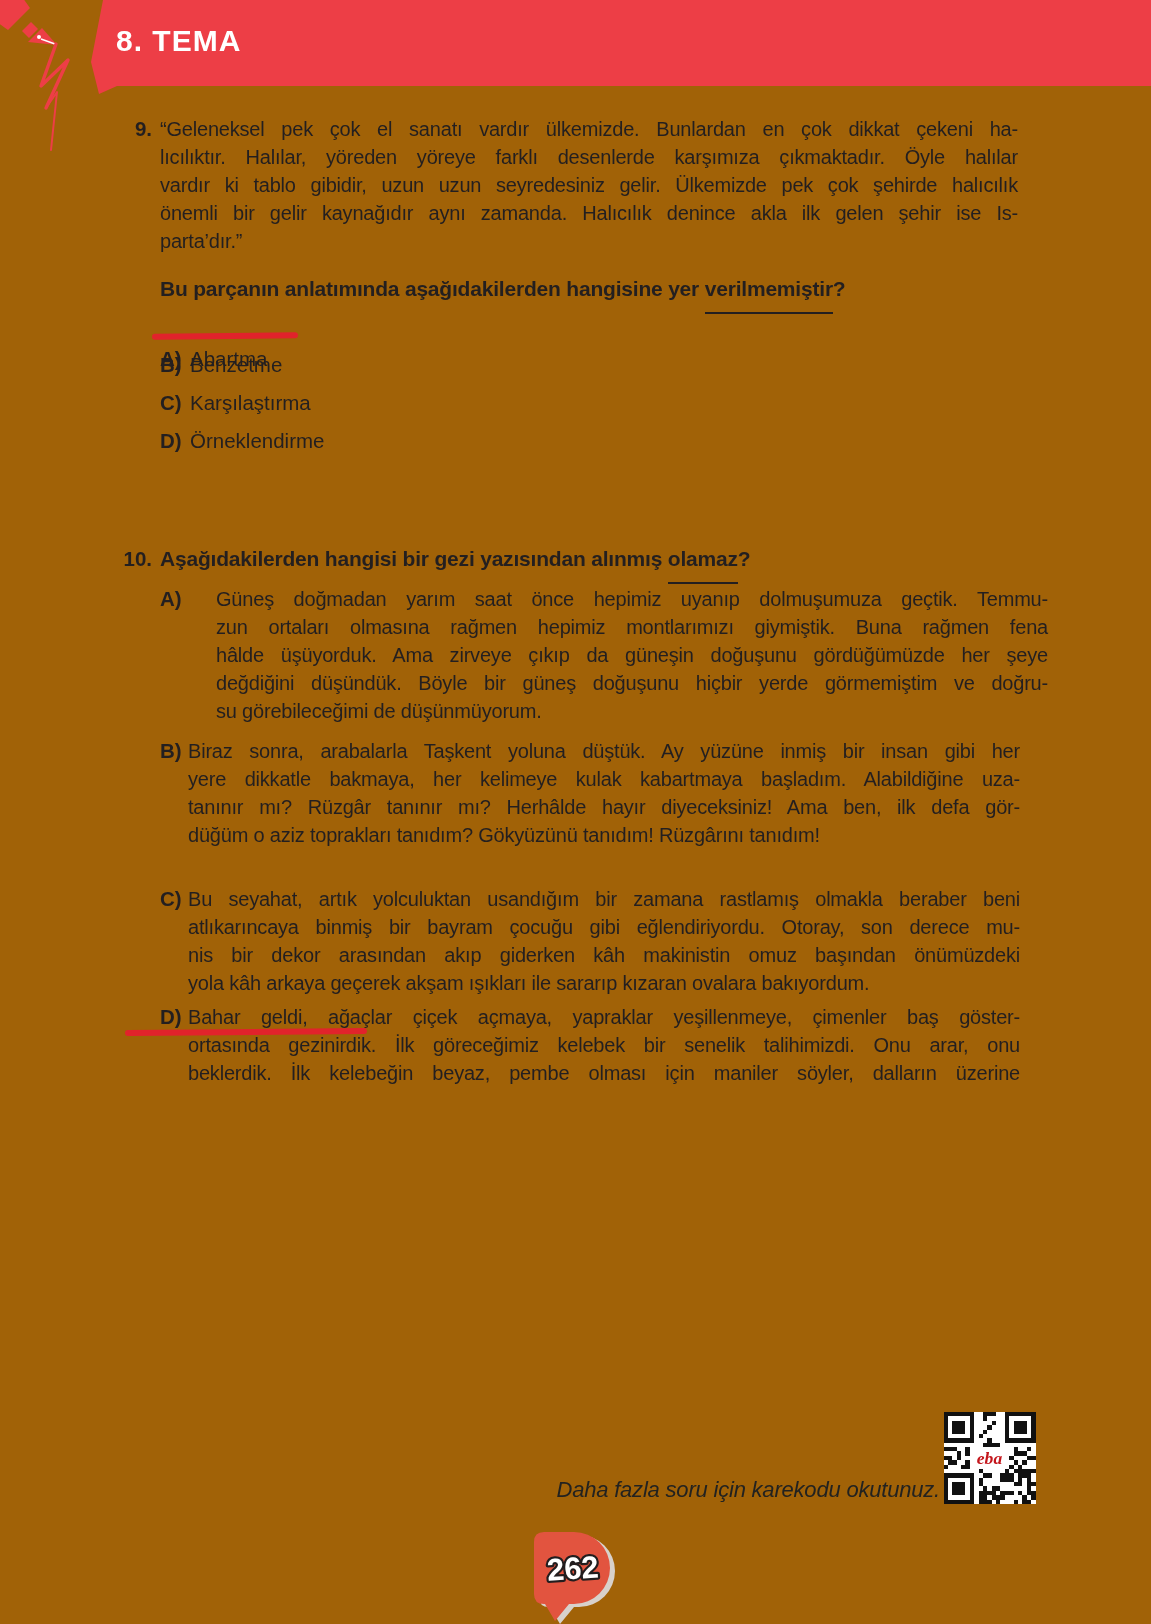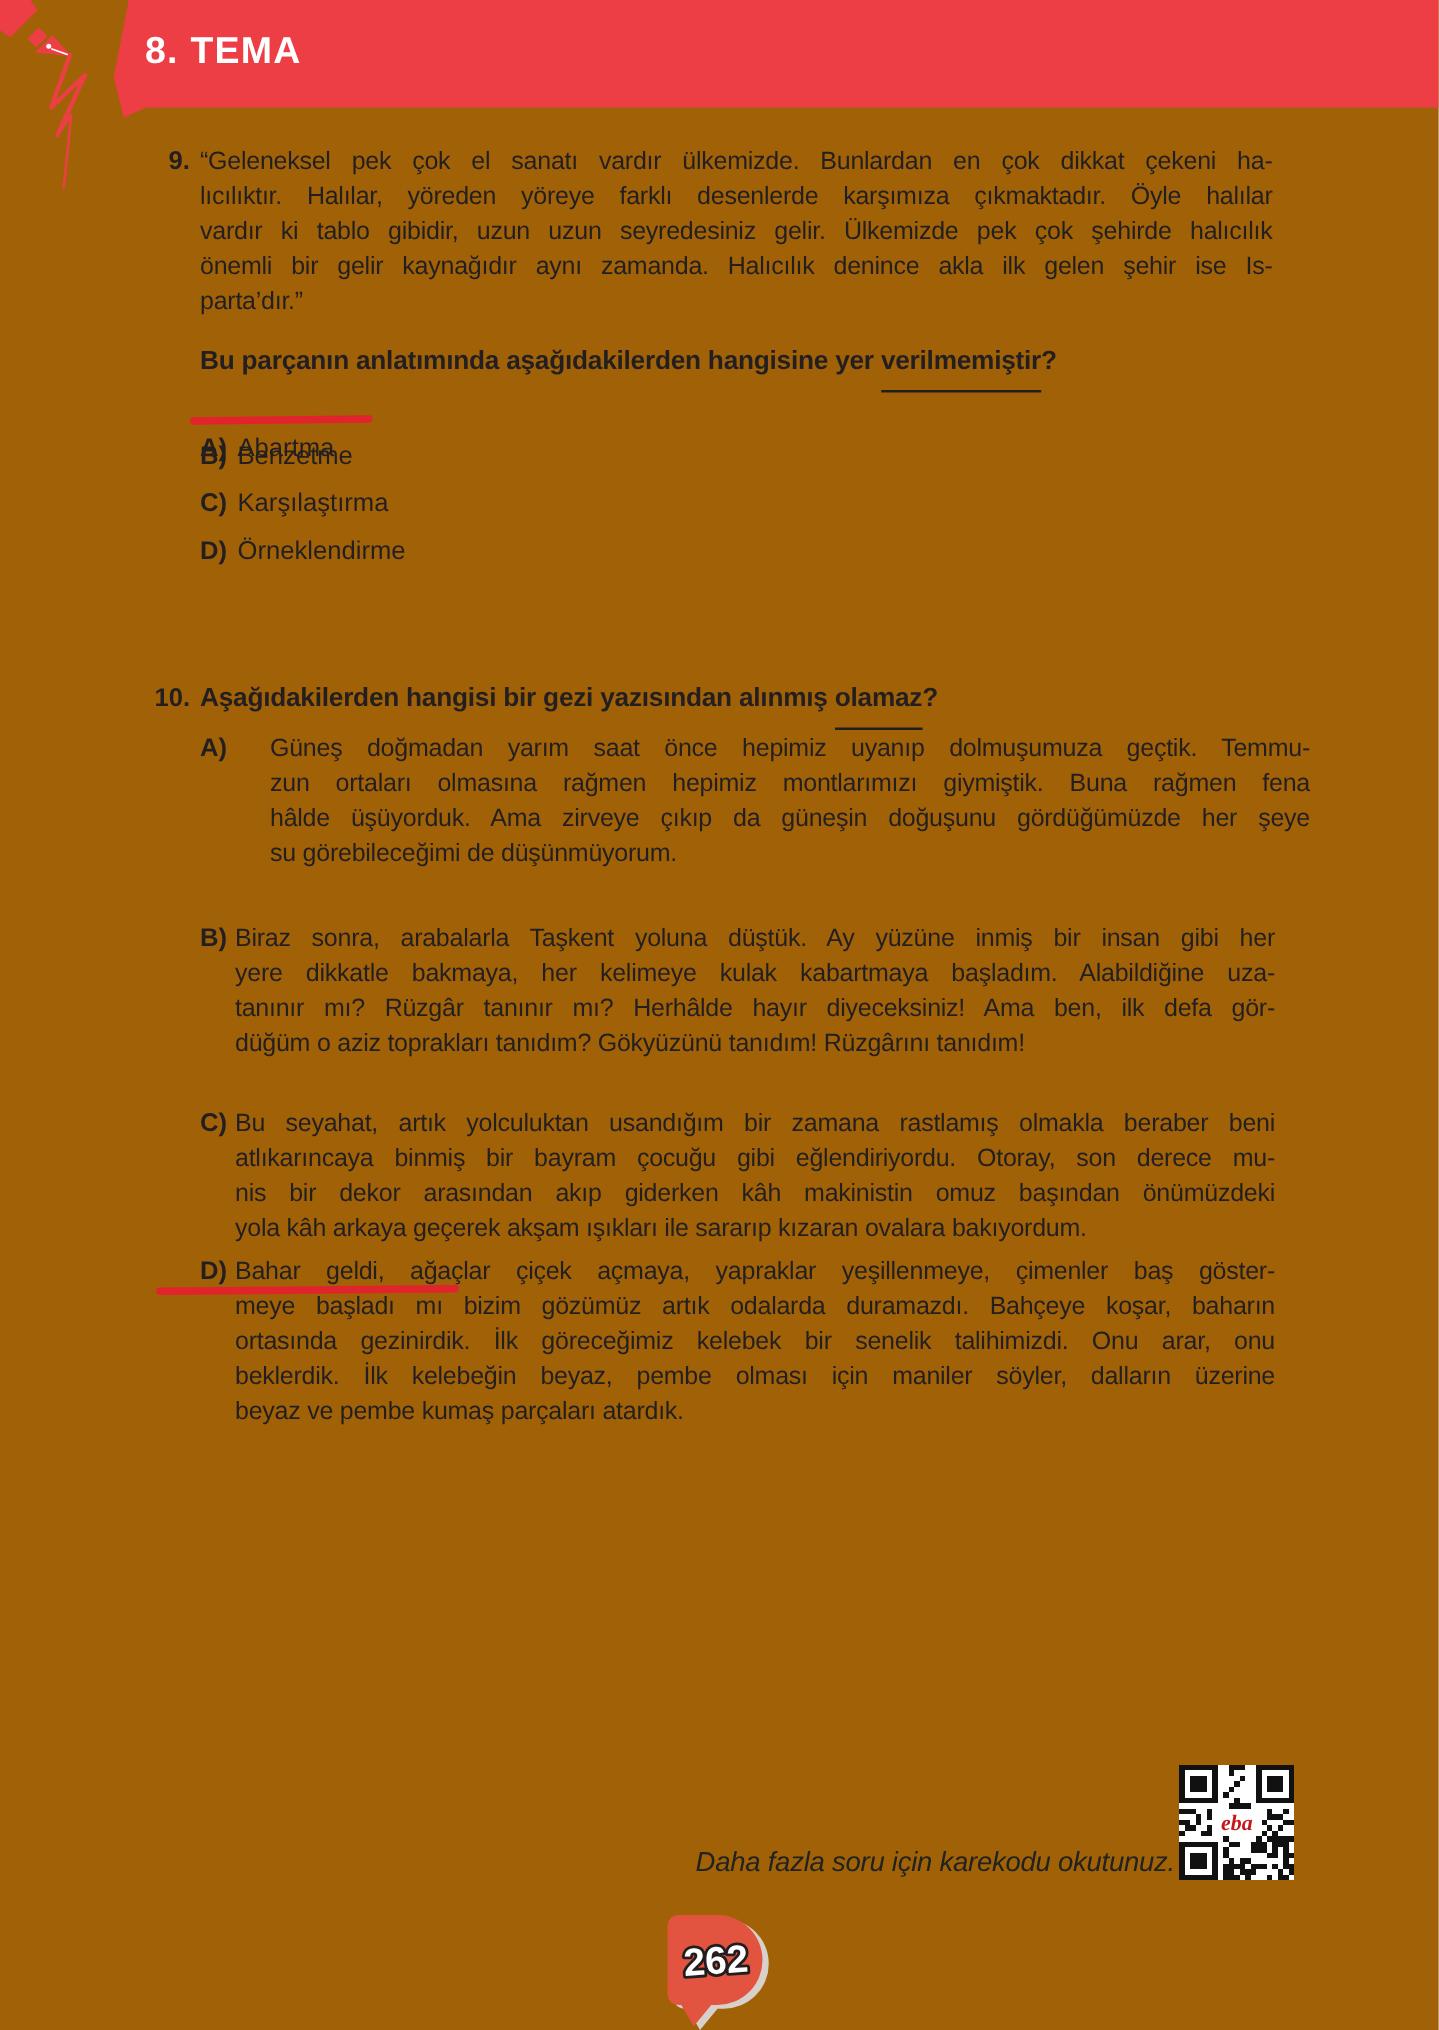--- a/index.html
+++ b/index.html
@@ -77,20 +77,21 @@
 
   <div class="qnum" style="left:110px;top:545px;width:42px;">10.</div>
 
   <div class="stem" style="left:160px;top:545px;"><span>Aşağıdakilerden hangisi bir gezi yazısından alınmış </span><span class="u">olamaz</span><span>?</span></div>
 
   <div class="opt-letter-abs" style="left:160px;top:585px;">A)</div>
   <div class="para" style="left:188px;top:585px;width:832px;margin-left:28px;">
       <div class="tline">Güneş doğmadan yarım saat önce hepimiz uyanıp dolmuşumuza geçtik. Temmu-</div>
       <div class="tline">zun ortaları olmasına rağmen hepimiz montlarımızı giymiştik. Buna rağmen fena</div>
       <div class="tline">hâlde üşüyorduk. Ama zirveye çıkıp da güneşin doğuşunu gördüğümüzde her şeye</div>
+      <div class="tline">değdiğini düşündük. Böyle bir güneş doğuşunu hiçbir yerde görmemiştim ve doğru-</div>
       <div class="tline tline-last">su görebileceğimi de düşünmüyorum.</div>
     </div>
 
   <div class="opt-letter-abs" style="left:160px;top:737px;">B)</div>
   <div class="para" style="left:188px;top:737px;width:832px;">
       <div class="tline">Biraz sonra, arabalarla Taşkent yoluna düştük. Ay yüzüne inmiş bir insan gibi her</div>
       <div class="tline">yere dikkatle bakmaya, her kelimeye kulak kabartmaya başladım. Alabildiğine uza-</div>
       <div class="tline">tanınır mı? Rüzgâr tanınır mı? Herhâlde hayır diyeceksiniz! Ama ben, ilk defa gör-</div>
       <div class="tline tline-last">düğüm o aziz toprakları tanıdım? Gökyüzünü tanıdım! Rüzgârını tanıdım!</div>
     </div>
@@ -99,24 +100,22 @@
   <div class="para" style="left:188px;top:885px;width:832px;">
       <div class="tline">Bu seyahat, artık yolculuktan usandığım bir zamana rastlamış olmakla beraber beni</div>
       <div class="tline">atlıkarıncaya binmiş bir bayram çocuğu gibi eğlendiriyordu. Otoray, son derece mu-</div>
       <div class="tline">nis bir dekor arasından akıp giderken kâh makinistin omuz başından önümüzdeki</div>
       <div class="tline tline-last">yola kâh arkaya geçerek akşam ışıkları ile sararıp kızaran ovalara bakıyordum.</div>
     </div>
 
   <div class="opt-letter-abs" style="left:160px;top:1003px;">D)</div>
   <div class="para" style="left:188px;top:1003px;width:832px;">
       <div class="tline">Bahar geldi, ağaçlar çiçek açmaya, yapraklar yeşillenmeye, çimenler baş göster-</div>
-      <div class="tline">meye başladı mı bizim gözümüz artık odalarda duramazdı. Bahçeye koşar, baharın</div>
       <div class="tline">ortasında gezinirdik. İlk göreceğimiz kelebek bir senelik talihimizdi. Onu arar, onu</div>
       <div class="tline">beklerdik. İlk kelebeğin beyaz, pembe olması için maniler söyler, dalların üzerine</div>
-      <div class="tline tline-last">beyaz ve pembe kumaş parçaları atardık.</div>
     </div>
 
   <div class="answer-mark" style="left:125px;top:1029px;width:242px;height:6px;transform:rotate(-0.5deg);"></div>
 
   <div class="qr-caption">Daha fazla soru için karekodu okutunuz.</div>
 
   <svg id="qr" class="qr-svg" width="95" height="92" viewBox="0 0 21 21" shape-rendering="crispEdges">
     <rect x="0" y="0" width="21" height="21" fill="#ffffff"></rect>
     <g id="qr-modules" fill="#111111">
         <rect x="0" y="0" width="7" height="7"></rect>

